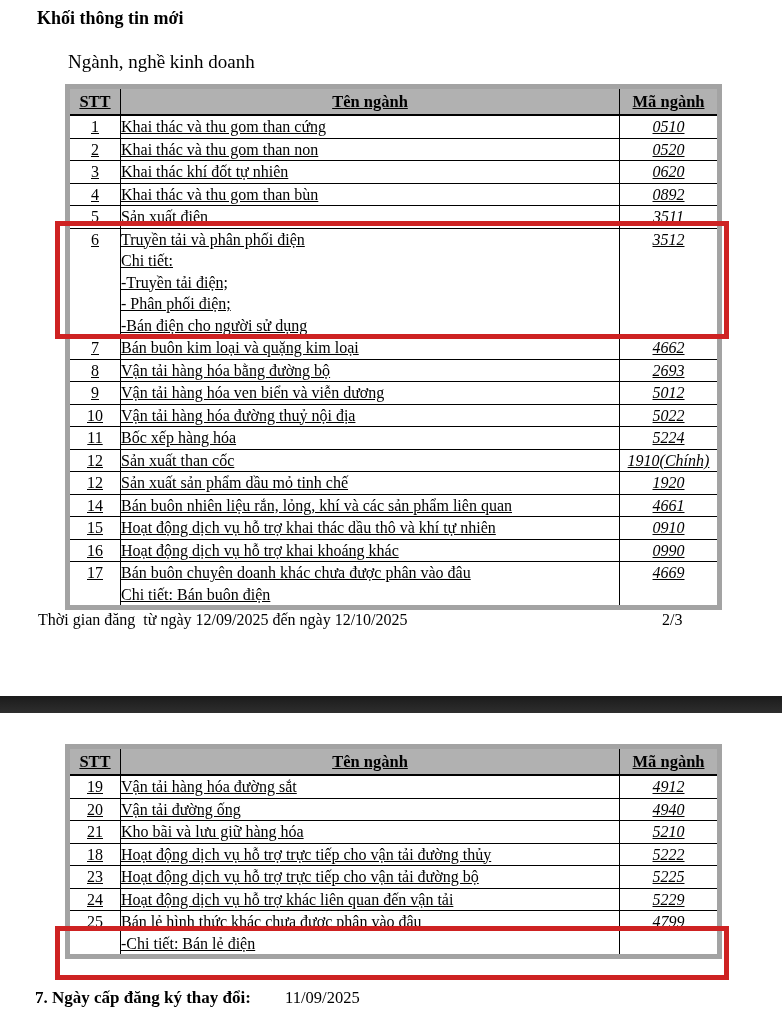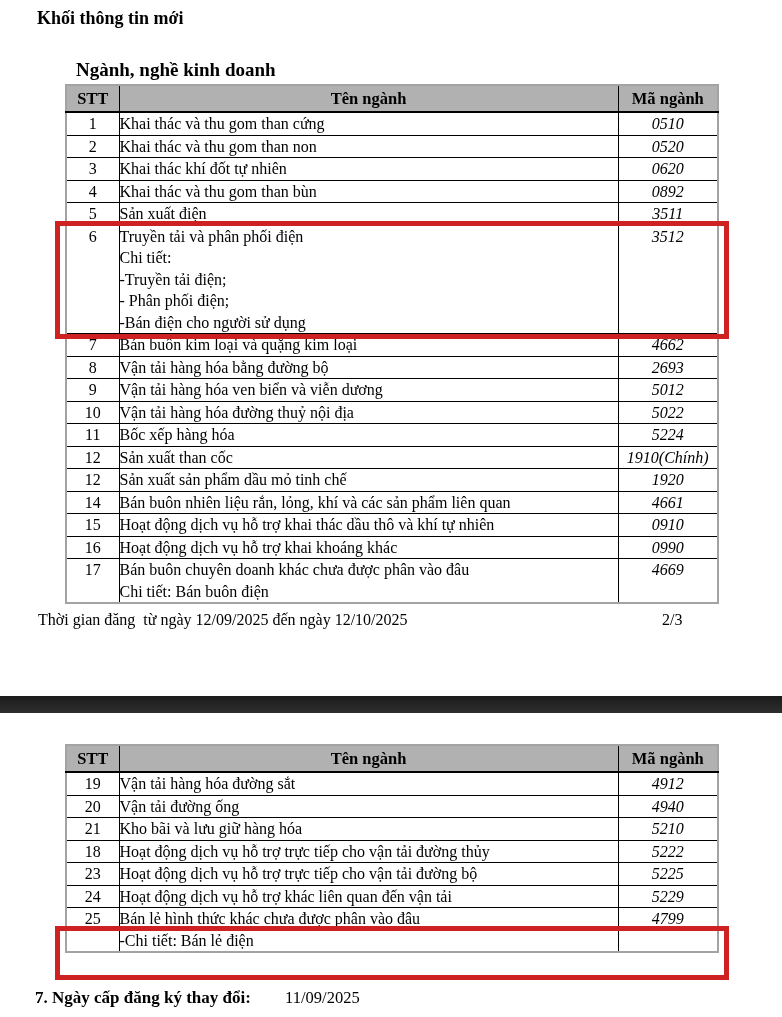--- a/index.html
+++ b/index.html
@@ -16,37 +16,37 @@
     position: absolute;
     left: 37px; top: 8px;
     font-size: 18px;
     font-weight: bold;
     margin: 0;
   }
   .section-title {
     position: absolute;
     left: 64px; top: 47px;
     font-size: 19px;
-    font-weight: bold;
-    margin: 12px;
+    font-weight: normal;
+    margin: 4px;
   }
   table.industry {
     position: absolute;
     left: 65px;
     width: 652px;
     border-collapse: collapse;
     table-layout: fixed;
     font-size: 16px;
   }
   #table1 { top: 84px; }
   #table2 { top: 744px; }
   table.industry, table.industry th, table.industry td {
     border: 1px solid #000;
   }
-  table.industry { border: 2px solid #a3a3a3; }
+  table.industry { border: 5px solid #a3a3a3; text-decoration: underline; }
   table.industry th {
     background: var(--header-bg, #b1b1b1);
     font-weight: bold;
     text-align: center;
     font-size: 16.5px;
     height: 25px;
     padding: 0;
     border-bottom: 2px solid #000;
   }
   table.industry td {

